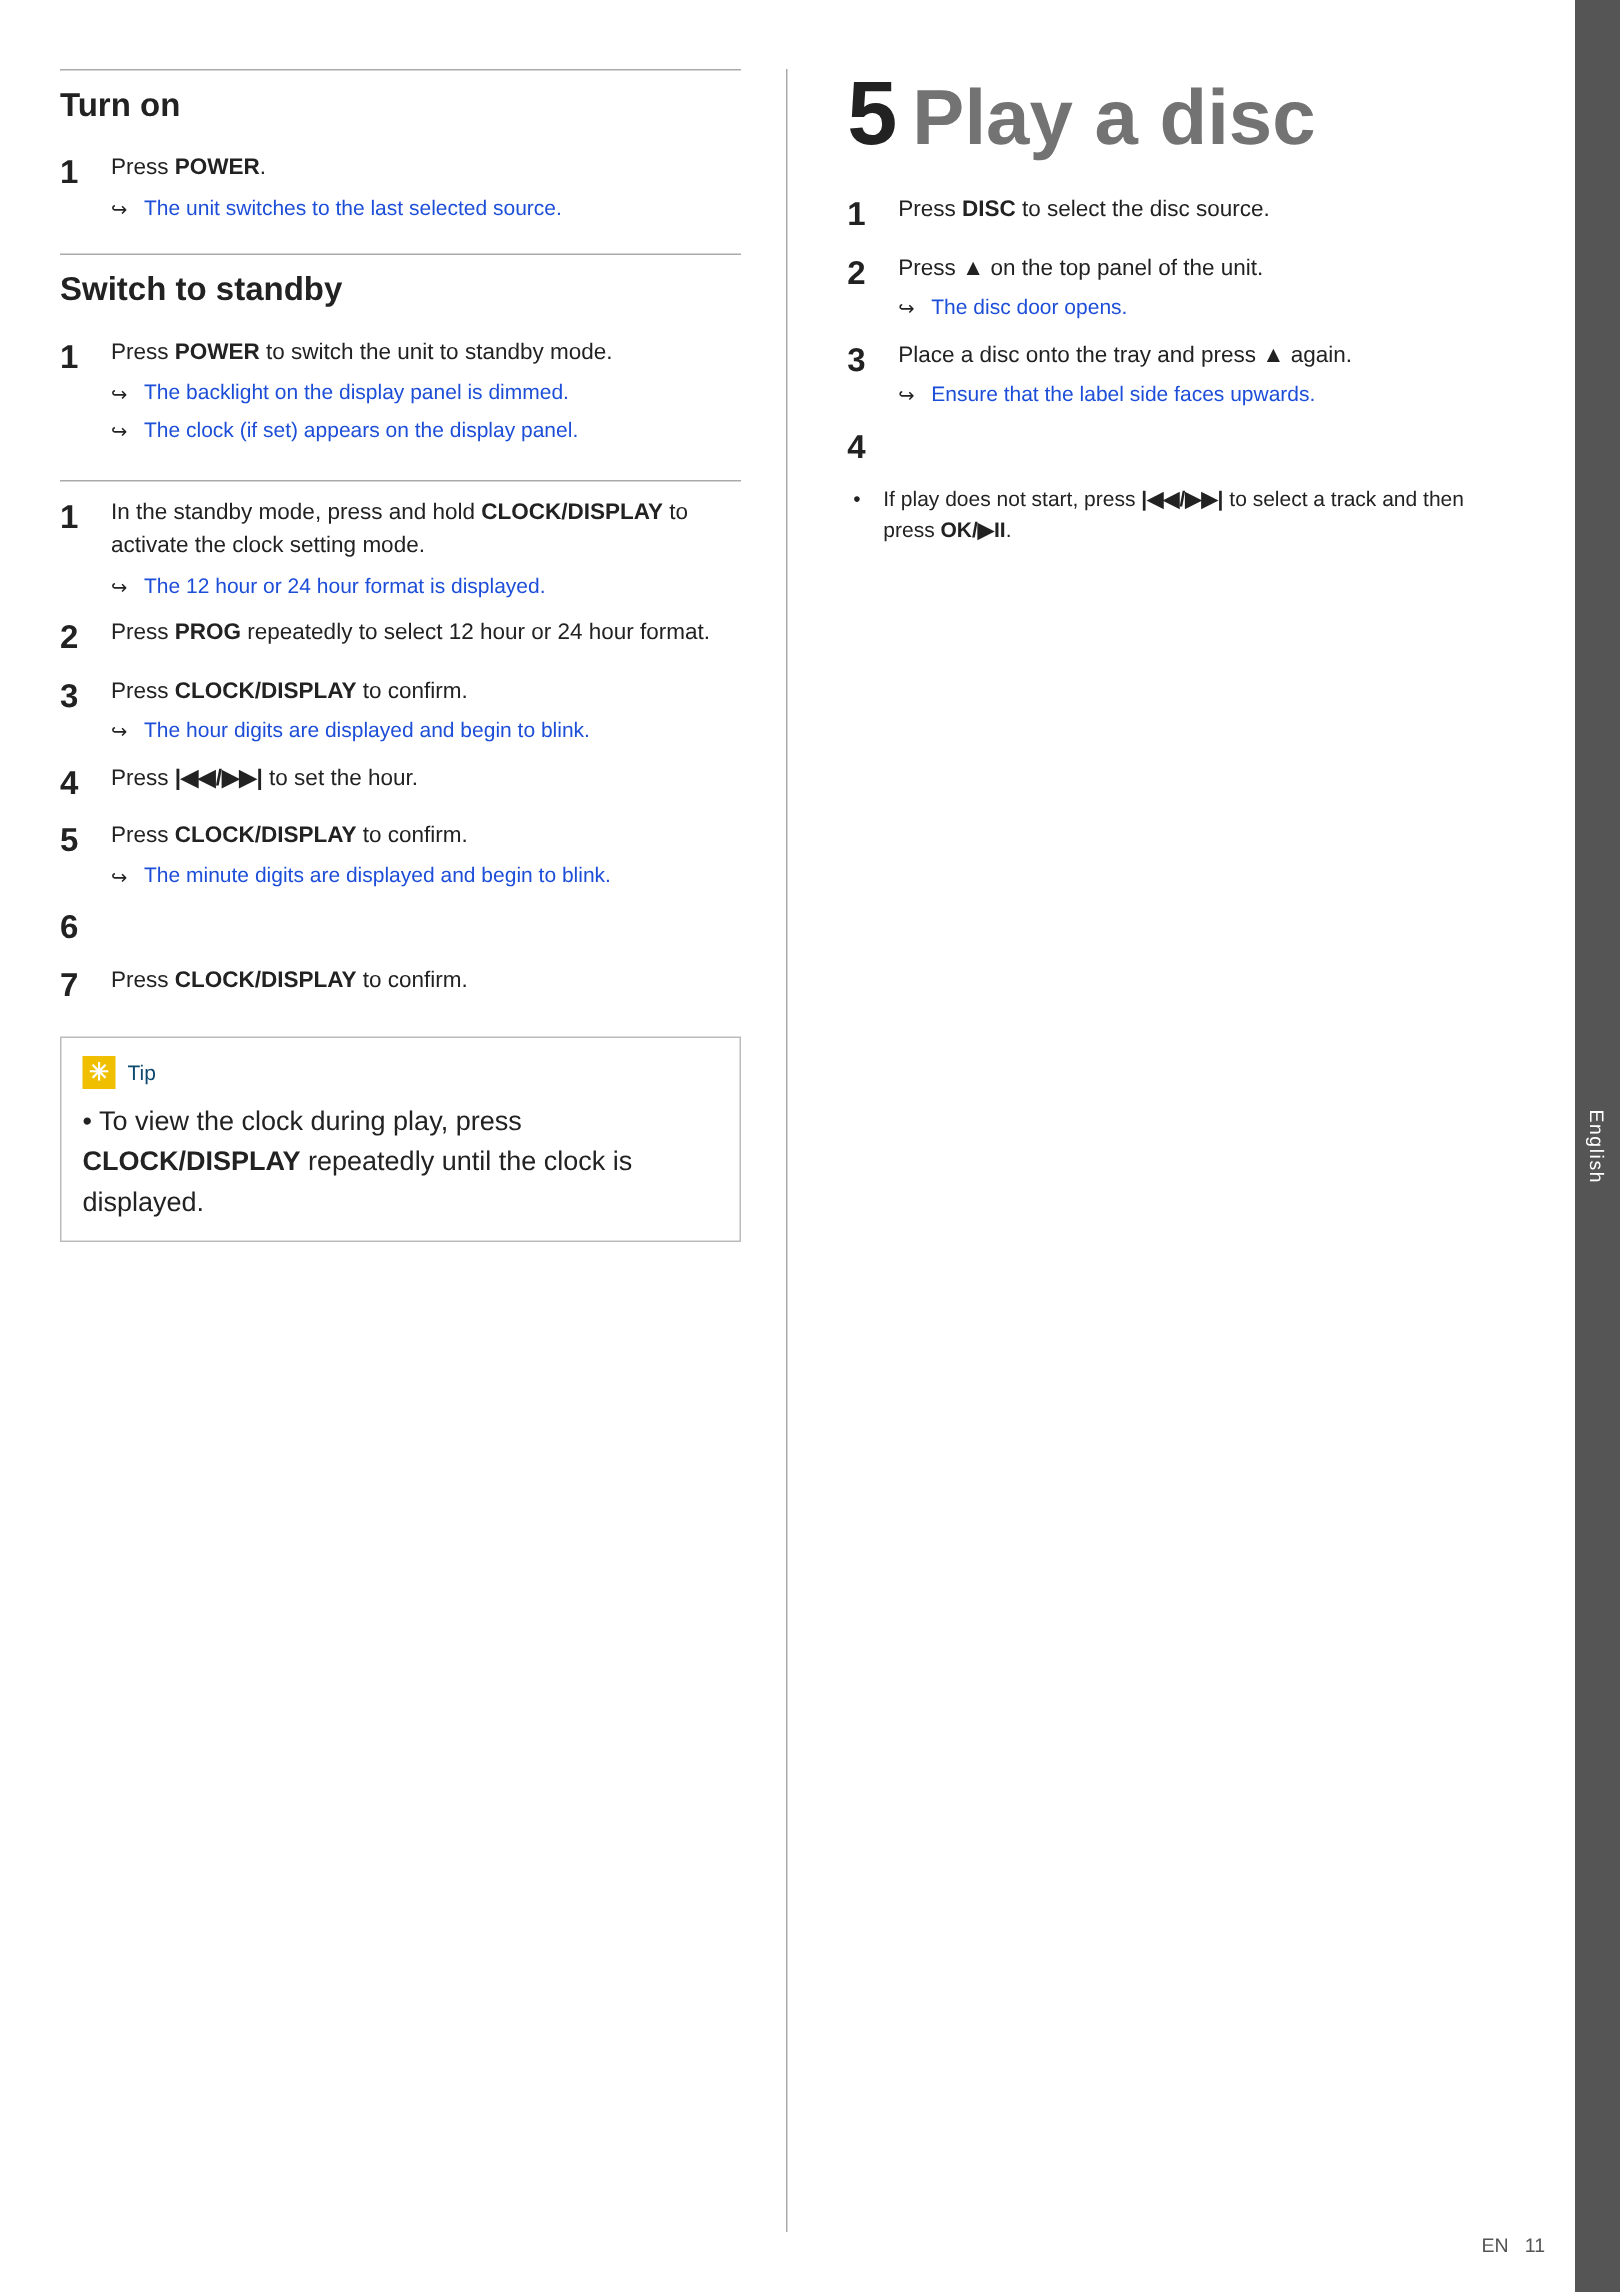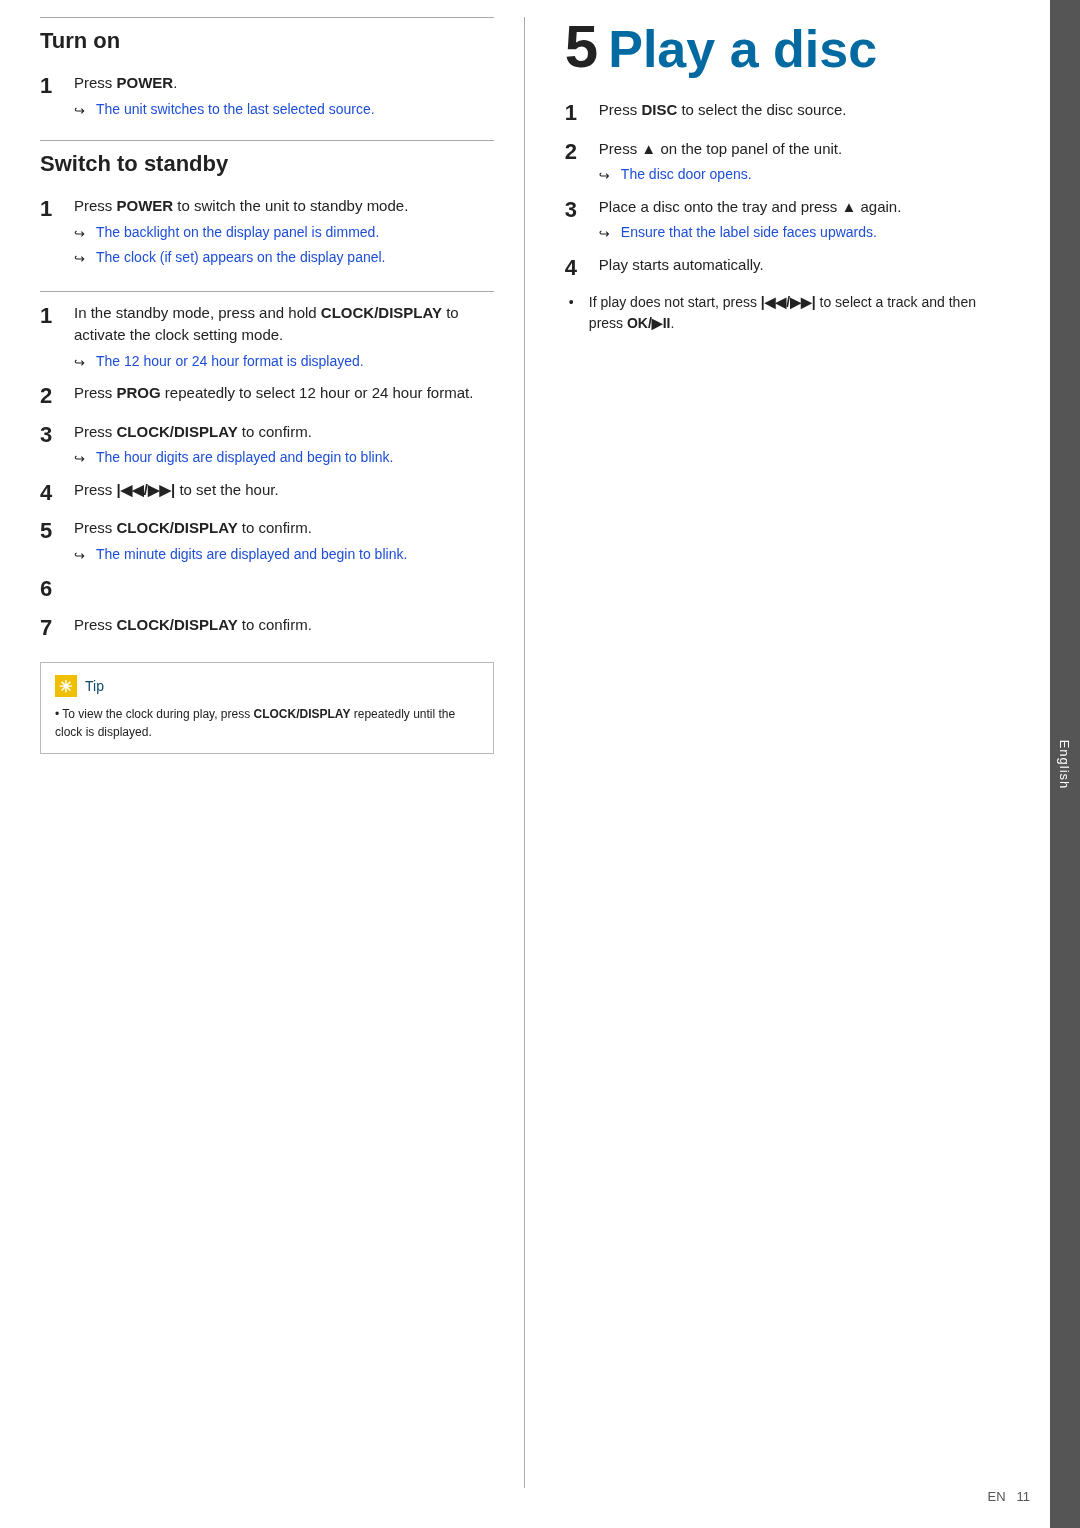--- a/index.html
+++ b/index.html
@@ -39,21 +39,21 @@
       transform: rotate(90deg);
       white-space: nowrap;
       letter-spacing: 1px;
     }
 
     
     .content {
       width: 1050px;
       height: 1528px;
       display: flex;
-      padding: 17px 40px 40px 40px;
+      padding: 46px 40px 40px 40px;
       gap: 0;
     }
 
     
     .left-col {
       width: 500px;
       padding-right: 30px;
       border-right: 1px solid #aaa;
     }
 
@@ -182,21 +182,21 @@
       flex-shrink: 0;
     }
 
     .tip-label {
       font-size: 14px;
       font-weight: normal;
       color: #0c4a6e;
     }
 
     .tip-content {
-      font-size: 12px;
+      font-size: 18px;
       line-height: 1.5;
     }
 
     
     .footer {
       position: absolute;
       bottom: 24px;
       right: 50px;
       font-size: 13px;
       color: #555;
@@ -322,21 +322,21 @@
           </div>
         </div>
 
       </div>
     </div>
 
     <div class="right-col">
 
       <div style="display:flex; align-items:baseline; margin-bottom: 20px;">
         <span class="big-number">5</span>
-        <span style="font-size:52px; font-weight:bold; color:#0369a1;">Play a disc</span>
+        <span style="font-size:52px; font-weight:bold; color:#737373;">Play a disc</span>
       </div>
 
       <div class="step-block">
         <div class="step-num">1</div>
         <div class="step-content">
           Press <b>DISC</b> to select the disc source.
         </div>
       </div>
 
       <div class="step-block">
@@ -356,23 +356,20 @@
           Place a disc onto the tray and press ▲ again.
           <div class="arrow-item">
             <span class="arrow-sym">↪</span>
             <span class="arrow-text">Ensure that the label side faces upwards.</span>
           </div>
         </div>
       </div>
 
       <div class="step-block">
         <div class="step-num">4</div>
-        <div class="step-content">
-          Play starts automatically.
-        </div>
       </div>
 
       <div class="bullet-item" style="margin-left: 4px; margin-top: 6px;">
         <span class="bullet-sym">•</span>
         <span class="bullet-text">
           If play does not start, press <b>|◀◀/▶▶|</b> to select a track and then press <b>OK/▶II</b>.
         </span>
       </div>
 
     </div>

